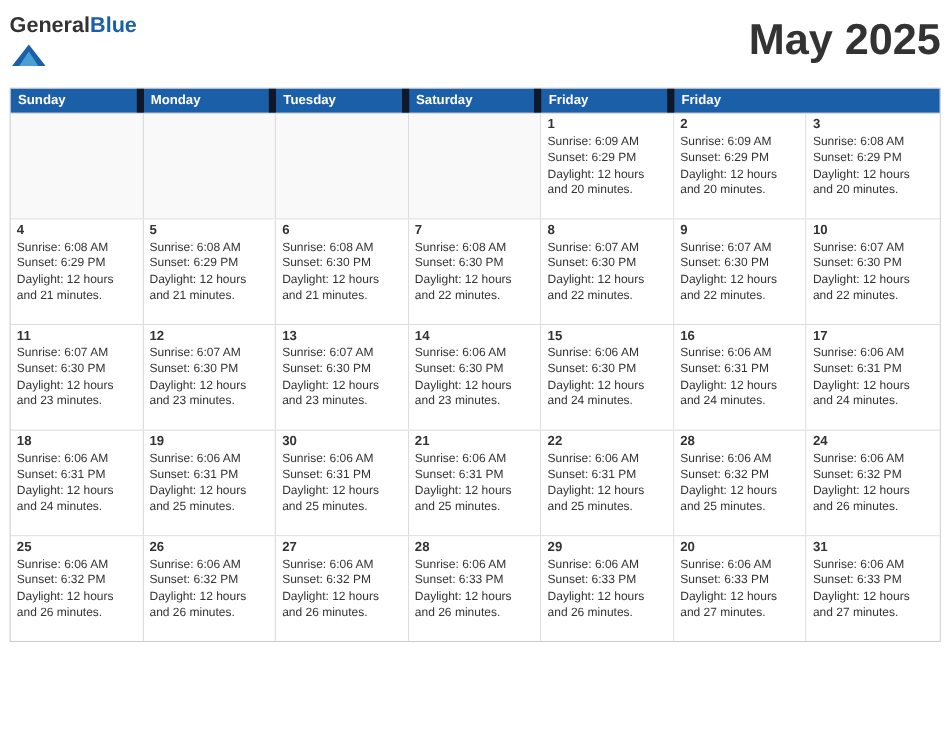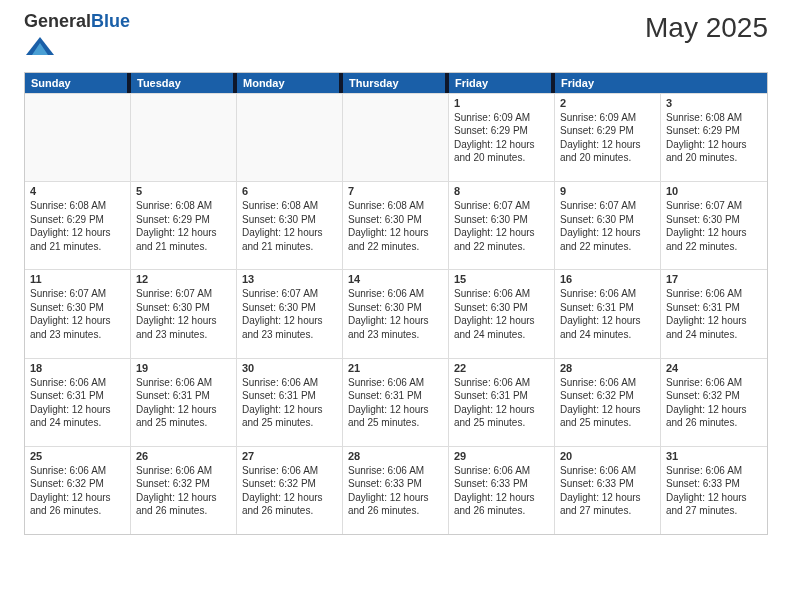--- a/index.html
+++ b/index.html
@@ -6,21 +6,21 @@
     body {
       font-family: Arial, sans-serif;
       background: #fff;
       width: 792px;
       height: 612px;
       overflow: hidden;
     }
     .page {
       width: 792px;
       height: 547px;
-      padding: 12px 24px;
+      padding: 12px 8px;
       display: flex;
       flex-direction: column;
     }
     .header {
       display: flex;
       justify-content: space-between;
       align-items: flex-start;
       margin-bottom: 8px;
     }
     .logo {
@@ -36,22 +36,22 @@
     .logo-blue { color: #1a5fa8; }
     .logo-icon {
       width: 28px;
       height: 28px;
       margin-left: 2px;
     }
     .title-area {
       text-align: right;
     }
     .main-title {
-      font-size: 28px;
-      font-weight: normal;
+      font-size: 36px;
+      font-weight: bold;
       color: #333;
     }
     .subtitle {
       font-size: 14px;
       color: #555;
     }
     .calendar {
       flex: 1;
       display: flex;
       flex-direction: column;
@@ -61,21 +61,21 @@
       display: grid;
       grid-template-columns: repeat(7, 1fr);
       background: #1a5fa8;
     }
     .cal-header-cell {
       color: white;
       font-size: 11px;
       font-weight: bold;
       padding: 4px 6px;
       text-align: left;
-      border-right: 4px solid #0f172a;
+      border-right: 6px solid #0f172a;
     }
     .cal-header-cell:last-child { border-right: none; }
     .cal-body {
       flex: 1;
       display: flex;
       flex-direction: column;
     }
     .cal-row {
       display: grid;
       grid-template-columns: repeat(7, 1fr);
@@ -121,23 +121,23 @@
       </div>
     </div>
     <div class="title-area">
       <div class="main-title">May 2025</div>
     </div>
   </div>
 
   <div class="calendar">
     <div class="cal-header">
     <div class="cal-header-cell">Sunday</div>
+        <div class="cal-header-cell">Monday</div>
         <div class="cal-header-cell">Tuesday</div>
-        <div class="cal-header-cell">Monday</div>
-        <div class="cal-header-cell">Thursday</div>
+        <div class="cal-header-cell">Saturday</div>
         <div class="cal-header-cell">Friday</div>
         <div class="cal-header-cell">Friday</div>
       </div>
     <div class="cal-body">
     <div class="cal-row">
           <div class="cal-cell empty"></div>
           <div class="cal-cell empty"></div>
           <div class="cal-cell empty"></div>
           <div class="cal-cell empty"></div>
           <div class="cal-cell">

